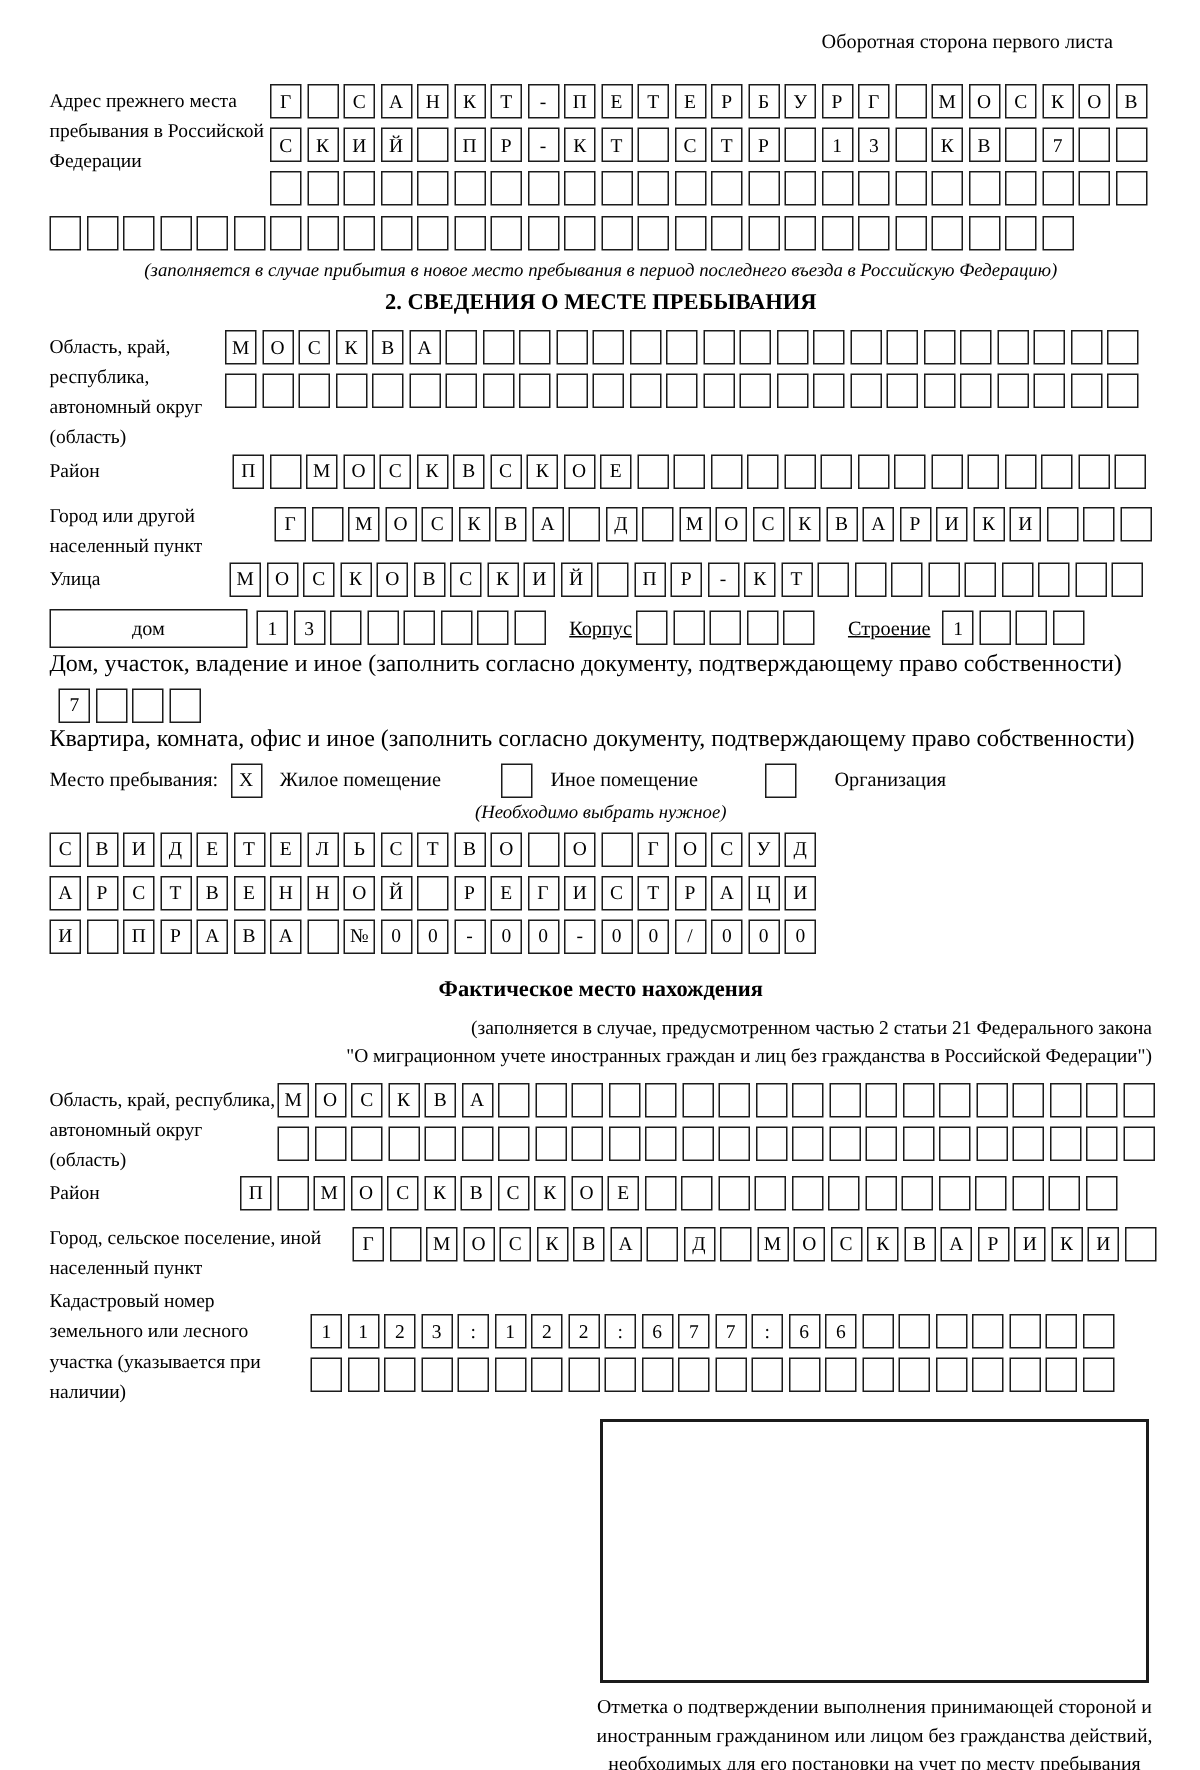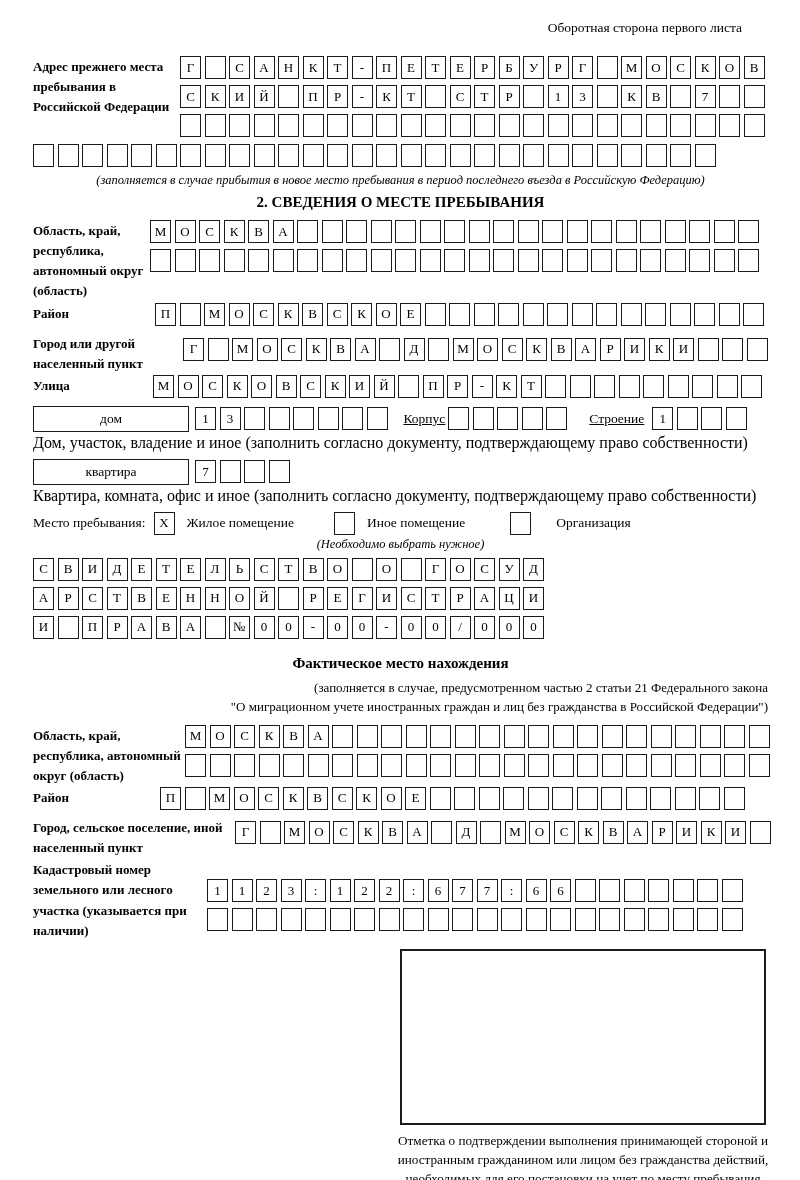--- a/index.html
+++ b/index.html
@@ -7,38 +7,38 @@
     position:relative;
     width:800px;height:1180px;
     box-sizing:border-box;
     padding:20px 32px 0 33px;
     background:#fff;color:#000;
     font-family:"Liberation Serif", serif;
     overflow:hidden;
   }
   .corner{ text-align:right; font-size:13.5px; padding-right:26px; margin-bottom:20px;}
   .frow{ display:flex; align-items:flex-start; margin-bottom:1px;}
-  .flabel{ flex:none; font-size:13px; line-height:1.55; padding-top:1px;font-weight:bold;}
+  .flabel{ flex:none; font-size:13px; line-height:1.55; padding-top:1px;}
   .rows{ flex:none;}
   .boxrow{ display:flex; column-gap:3.5px; margin-bottom:6px;}
   .cell{
     flex:none; box-sizing:border-box;
     width:21px;height:23px;
     border:1.6px solid #1b1b1b;
     display:flex;align-items:center;justify-content:center;
     font-size:13px; background:#fff;
   }
   .lw147{width:147px}.lw117{width:117px}.lw122{width:122px}.lw150{width:150px}
   .lw120{width:120px}.lw221{width:221px}.lw152{width:152px}.lw127{width:127px}
   .lw202{width:202px}.lw174{width:174px}
   .note{ text-align:center; font-size:12.5px; margin:1px 0 6px;font-style:italic;}
   .sec-title{ text-align:center; font-size:15px; font-weight:bold; margin:6px 0 9px;}
   .house-row{ display:flex; align-items:center; margin:2px 0 2px;}
   .named-box{
-    flex:none; box-sizing:border-box; width:156px; height:26px;
+    flex:none; box-sizing:border-box; width:132px; height:26px;
     border:1.7px solid #1b1b1b; display:flex; align-items:center; justify-content:center;
     font-size:13.5px;
   }
   .inline-label{ font-size:13.5px; flex:none;text-decoration:underline;}
   .caption{ font-size:16px; margin:2px 0 7px;}
   .stay-row{ display:flex; align-items:center; font-size:13.5px; margin:4px 0 2px;}
   .fact-note{ text-align:right; font-size:13px; line-height:1.45;}
   .conf-box{
     box-sizing:border-box; margin-left:367px; margin-top:8px;
     width:366px; height:176px; border:2px solid #1b1b1b; background:#fff;
@@ -348,21 +348,20 @@
     <div class="boxrow" style="margin:0 0 0 8px">
         <div class="cell">1</div>
         <div class="cell"></div>
         <div class="cell"></div>
         <div class="cell"></div>
       </div>
   </div>
   <div class="caption">Дом, участок, владение и иное (заполнить согласно документу, подтверждающему право собственности)</div>
 
   <div class="house-row">
-    <div class="named-box">квартира</div>
     <div class="boxrow" style="margin:0 0 0 6px">
         <div class="cell">7</div>
         <div class="cell"></div>
         <div class="cell"></div>
         <div class="cell"></div>
       </div>
   </div>
   <div class="caption">Квартира, комната, офис и иное (заполнить согласно документу, подтверждающему право собственности)</div>
 
   <div class="stay-row">

